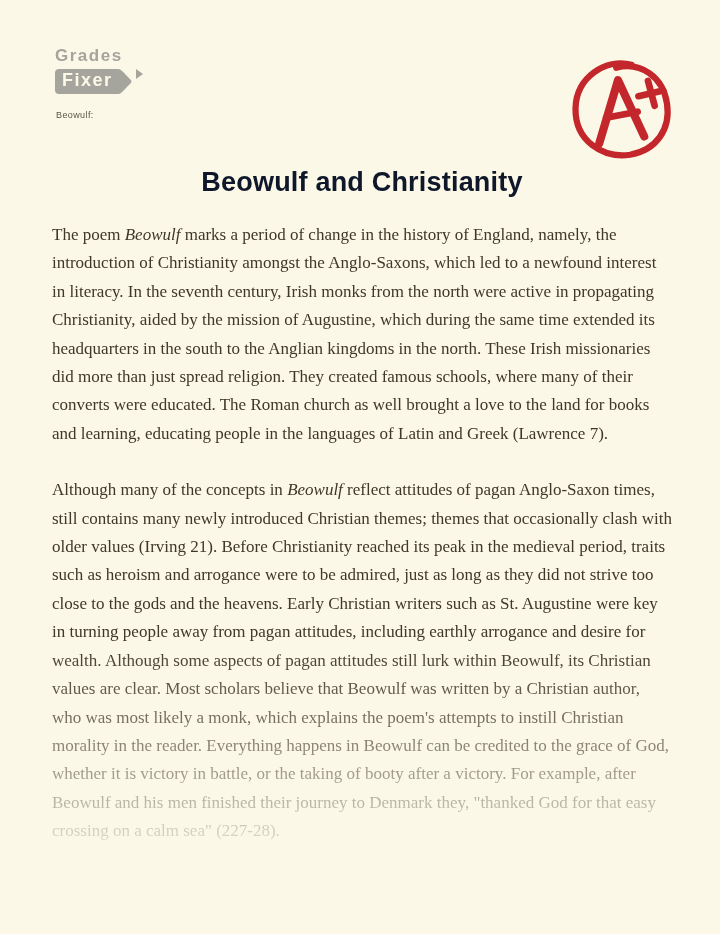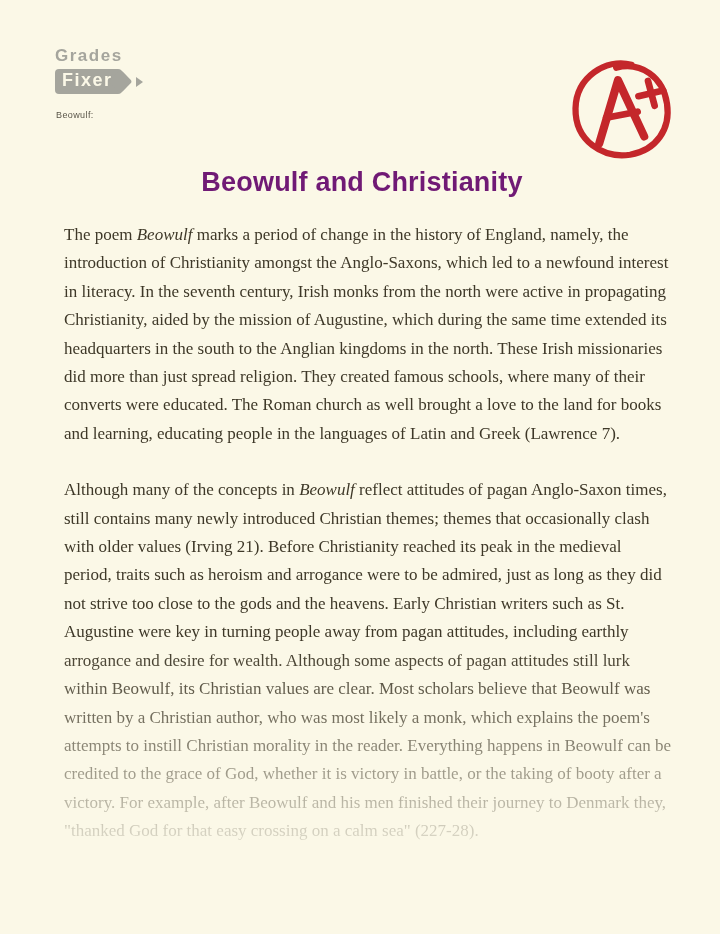--- a/index.html
+++ b/index.html
@@ -26,21 +26,20 @@
   .brand-top {
     font-family: "Liberation Sans", sans-serif;
     font-weight: 700;
     font-size: 17px;
     letter-spacing: 1.5px;
     color: #a5a59d;
     margin-bottom: 3px;
   }
   .badge-row {
     display: flex;
-    align-items: center;
   }
   .badge {
     position: relative;
     display: inline-block;
     background: #a5a59d;
     border-radius: 4px;
     padding: 1px 9px 3px 7px;
   }
   .badge::after {
     content: "";
@@ -97,24 +96,24 @@
   .essay {
     padding: 167px 48px 0 52px;
   }
   .essay h1 {
     margin: 0 0 23px 0;
     text-align: center;
     font-family: "Liberation Sans", sans-serif;
     font-weight: 700;
     font-size: 27px;
     letter-spacing: 0.2px;
-    color: #701a75;
+    color: #0f172a;
   }
   .essay p {
-    margin: 0 0 28px 12px;
+    margin: 0 0 28px 0;
     font-size: 17px;
     line-height: 28.4px;
     color: #3e3828;
     text-align: left;
   }
   .em {
     font-style: italic;
   }
 
   

